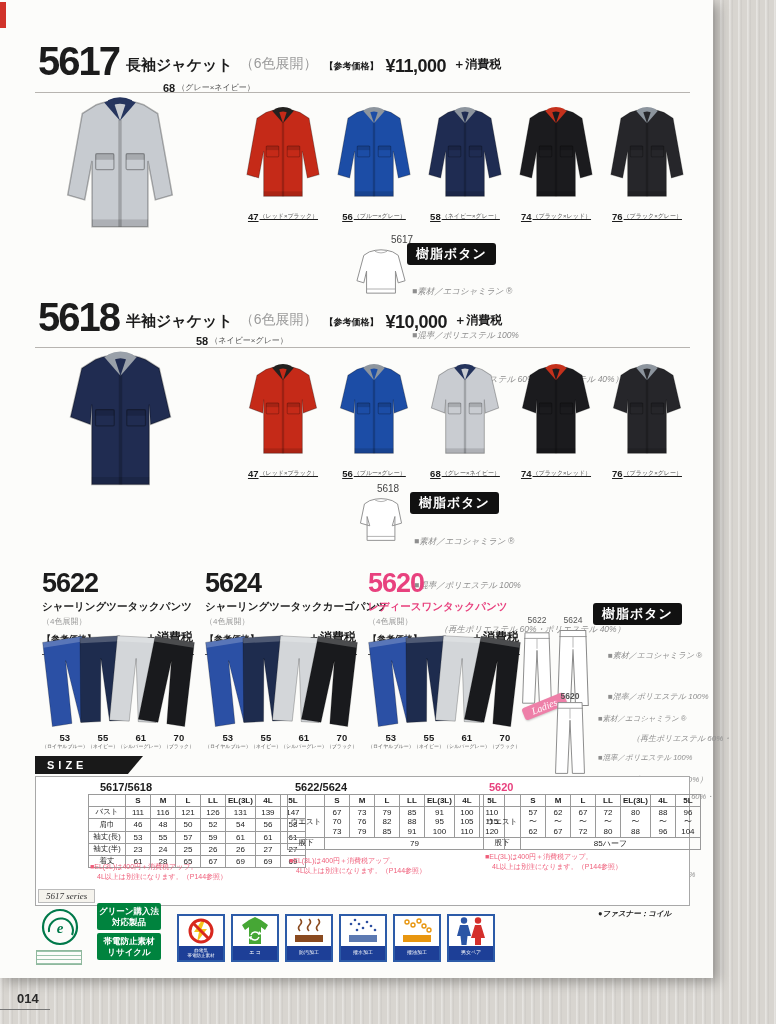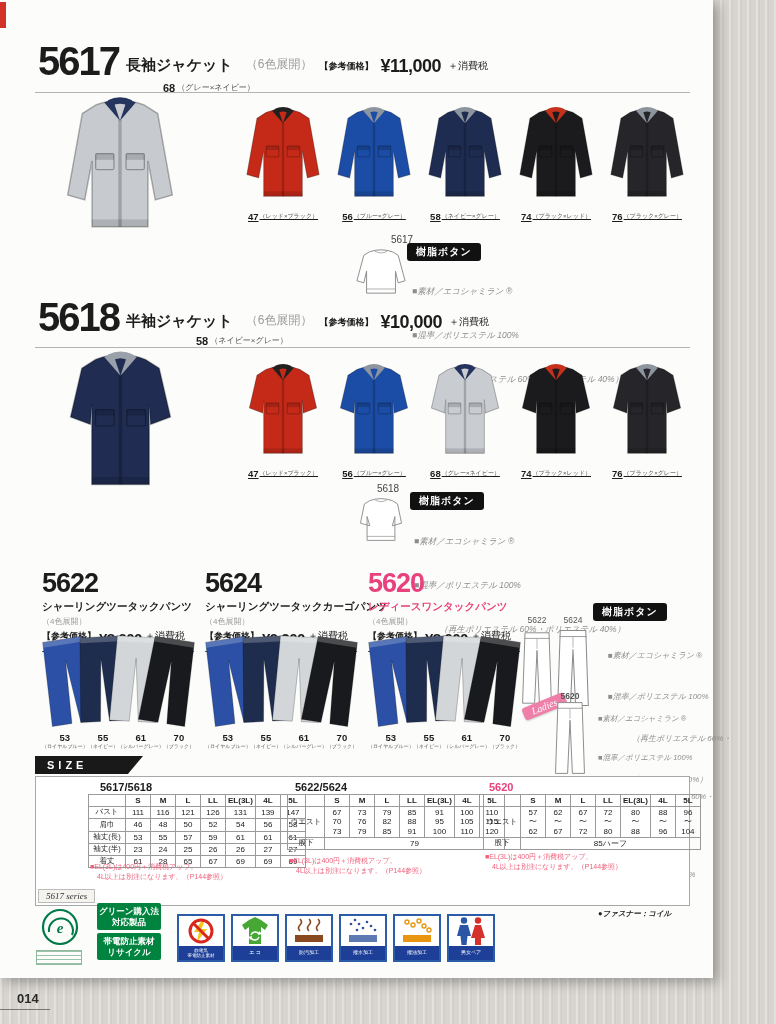--- a/index.html
+++ b/index.html
@@ -10,39 +10,39 @@
       #d8d5d0;}
   .sheet{position:absolute;left:0;top:0;width:713px;height:978px;background:#fcfcfa;
     box-shadow:5px 4px 12px rgba(0,0,0,.30);}
   .abs{position:absolute;}
   .corner-mark{position:absolute;left:0;top:2px;width:6px;height:26px;background:#d1332a;}
 
   
   .prod-head{position:absolute;display:flex;align-items:flex-end;gap:7px;white-space:nowrap;}
   .code-big{font-size:40px;font-weight:900;letter-spacing:-2px;line-height:.85;}
   .prod-name{font-size:15px;font-weight:bold;padding-bottom:3px;}
-  .color-note{font-size:12px;color:#9b9b9b;padding-bottom:5px;margin-left:6px;}
+  .color-note{font-size:14px;color:#9b9b9b;padding-bottom:5px;}
   .price-label{font-size:9px;font-weight:bold;padding-bottom:5px;}
   .price{font-size:18px;font-weight:bold;letter-spacing:-.5px;padding-bottom:1px;}
-  .price-suffix{font-size:10px;font-weight:normal;padding-bottom:5px;}
+  .price-suffix{font-size:12px;font-weight:bold;padding-bottom:5px;}
   .rule{position:absolute;height:1px;background:#b7b4b0;}
 
   
   .hero-label{position:absolute;display:flex;align-items:flex-end;gap:2px;}
   .hero-label .cl-code{font-size:11px;font-weight:bold;}
   .hero-label .cl-name{font-size:8px;color:#555;padding-bottom:1px;}
   .variant-row{position:absolute;display:flex;gap:5px;}
   .variant{width:86px;display:flex;flex-direction:column;align-items:center;text-decoration:underline;}
   .variant svg{display:block;}
   .clabel{display:flex;align-items:flex-end;justify-content:center;gap:1px;margin-top:4px;}
   .clabel .cl-code{font-size:9.5px;font-weight:bold;}
   .clabel .cl-name{font-size:6px;color:#555;padding-bottom:1px;white-space:nowrap;}
 
   .diagram-code{position:absolute;font-size:10px;color:#444;text-align:center;width:60px;}
-  .resin-badge{position:absolute;background:#111;color:#fff;font-size:10px;font-weight:bold;
+  .resin-badge{position:absolute;background:#111;color:#fff;font-size:13px;font-weight:bold;
     padding:2px 9px;border-radius:3px;letter-spacing:1px;text-align:center;}
   .mat-block{position:absolute;font-size:8.5px;color:#8e8e8e;line-height:1.3;white-space:pre;font-style:italic;}
   .mat-strong .mat-line:last-child{color:#222;font-weight:bold;}
 
   
   .pant-col{position:absolute;width:155px;}
   .pant-col .code-mid{font-size:27px;font-weight:900;letter-spacing:-1px;line-height:1;}
   .pant-col .pname{font-size:10.5px;font-weight:bold;margin-top:3px;white-space:nowrap;}
   .pant-col .pnote{font-size:8px;color:#9b9b9b;margin-top:2px;}
   .pant-col .pprice{display:flex;align-items:flex-end;gap:3px;margin-top:2px;}

